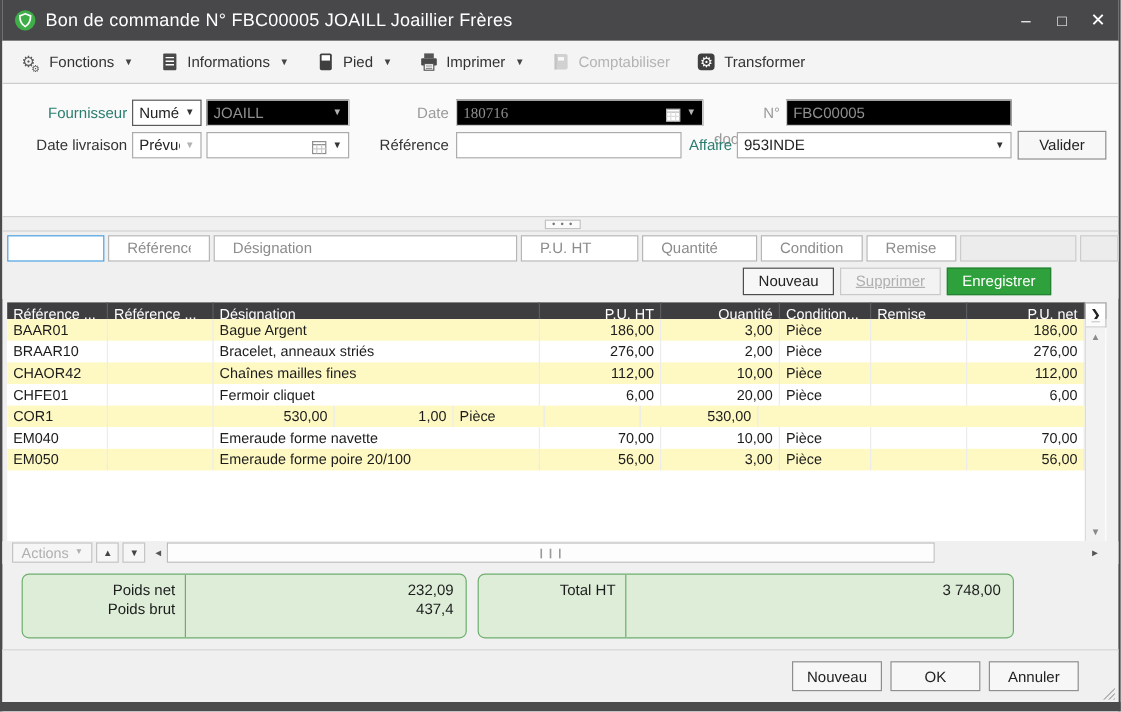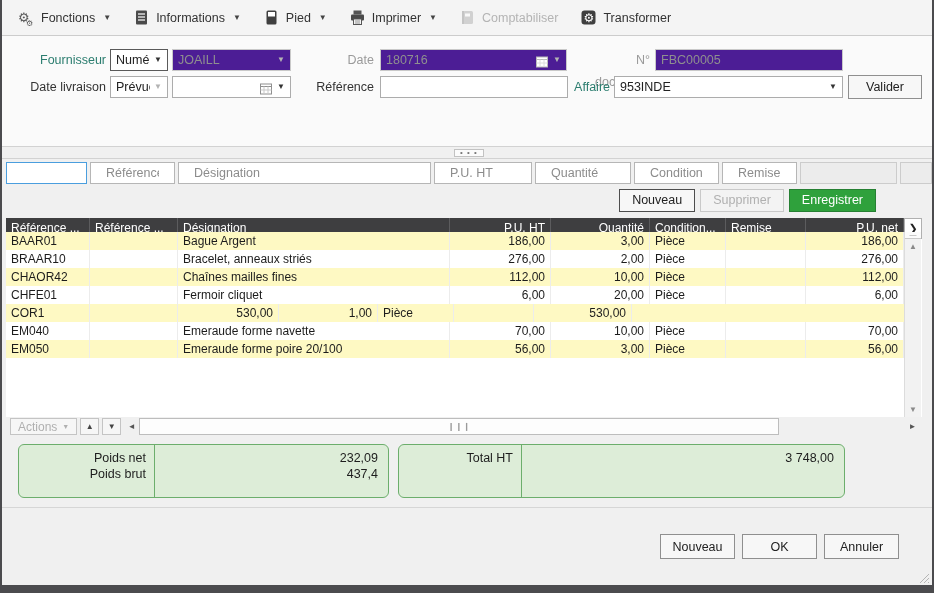--- a/index.html
+++ b/index.html
@@ -44,21 +44,21 @@
   .flabel { position: absolute; height: 22px; line-height: 22px; text-align: right; font-size: 12.5px; }
   .flabel.teal { color: #2b7d6f; }
   .flabel.gray { color: #9a9a9a; }
   .flabel.dark { color: #333; }
   .fctrl { position: absolute; height: 22px; border: 1px solid #acacac; background: #fff;
            font-size: 12.5px; line-height: 20px; padding: 0 5px; color: #222;
            display: flex; align-items: center; }
   .fctrl .grow { flex: 1 1 auto; white-space: nowrap; overflow: hidden; }
   .fctrl .arrow { font-size: 8px; color: #333; margin-left: 4px; flex: 0 0 auto; }
   .fctrl.combo-strong { border-color: #5a5a5a; }
-  .fctrl.disabled { background: #4c1d95; border-color: #c9c9c9; color: #8f8f8f; }
+  .fctrl.disabled { background: #000000; border-color: #c9c9c9; color: #8f8f8f; }
   .fctrl.disabled .arrow { color: #b3b3b3; }
   .cal-icon { width: 13px; height: 12px; margin-left: 4px; flex: 0 0 auto; }
   input.bare { border: none; outline: none; background: transparent; width: 100%; height: 100%;
                font: inherit; color: inherit; padding: 0; }
   .btn {
     background: #f7f7f7; border: 1px solid #8f8f8f; color: #222;
     font-family: inherit; font-size: 12.5px; height: 24px; padding: 0 14px; cursor: default;
   }
   .btn.valider { position: absolute; }
 
@@ -75,21 +75,21 @@
                       font: inherit; font-size: 12.5px; color: #222; }
   .entry-zone input::placeholder { color: #8c8c8c; opacity: 1; }
   .entry-zone input.focused { border: 1px solid #4a9ede; }
   .entry-zone input:disabled { background: #ececec; border-color: #cccccc; }
   .e0{width:81px}.e1{width:85px}.e2{width:269px}.e3{width:98px}.e4{width:96px}.e5{width:85px}.e6{width:75px}.e7{width:97px}.e8{width:22px}
 
   .entry-buttons { background:#f0f0f0; height: 30px; display: flex; justify-content: flex-end;
                    align-items: center; gap: 5px; padding-right: 56px; flex: 0 0 auto; }
   .btn.small { height: 23px; padding: 0 12px; }
   .btn.default-ish { border-color: #4d4d4d; }
-  .btn:disabled, .btn.disabled { color: #b0b0b0; border-color: #c9c9c9; background: #f3f3f3; }
+  .btn:disabled, .btn.disabled { color: #b0b0b0; border-color: #c9c9c9; background: #f3f3f3; text-decoration: underline; }
   .btn.green { background: #2fa13c; border: 1px solid #268033; color: #fff; }
 
   
   .grid { margin: 3px 0 0 4px; width: 916px; flex: 0 0 auto; }
   .grid-header { display: flex; height: 14px; background: #3e3e40; color: #fff; }
   .h-cell { padding: 0 5px; line-height: 21px; font-size: 12px; border-right: 1px solid #5c5c5e;
             white-space: nowrap; overflow: hidden; }
   .scroll-col-btn { width: 18px; height: 21px; background: #fff; border: 1px solid #b0b0b0;
                     display: flex; align-items: center; justify-content: center; font-size: 11px; color: #222; }
   .grid-body { display: flex; background: #fff; height: 185px; }
@@ -146,20 +146,34 @@
     background:
       linear-gradient(135deg, transparent 50%, #b5b5b5 50%, #b5b5b5 57%, transparent 57%,
       transparent 71%, #b5b5b5 71%, #b5b5b5 78%, transparent 78%,
       transparent 92%, #b5b5b5 92%); }
 </style>
 </head>
 <body>
 
 <div class="window">
 
+  <div class="titlebar">
+    <span class="app-icon">
+      <svg viewBox="0 0 18 18" width="18" height="18">
+        <circle cx="9" cy="9" r="8.5" fill="#3fae49"></circle>
+        <path d="M9 3.5 L13.5 5.2 C13.5 9.5 12 12.5 9 14.2 C6 12.5 4.5 9.5 4.5 5.2 Z" fill="none" stroke="#fff" stroke-width="1.4"></path>
+      </svg>
+    </span>
+    <span class="title">Bon de commande N° FBC00005 JOAILL Joaillier Frères</span>
+    <span class="win-controls">
+      <span class="win-btn">–</span>
+      <span class="win-btn max">□</span>
+      <span class="win-btn close">✕</span>
+    </span>
+  </div>
 
   <div class="toolbar">
     <span class="tb-item">
       <span class="tb-icon">
         <svg viewBox="0 0 17 17" width="17" height="17">
             <text x="0" y="13" font-size="13" fill="#5a5a5a">⚙</text>
             <text x="8" y="17" font-size="8" fill="#5a5a5a">⚙</text>
           </svg>
       </span>
       <span>Fonctions</span>
@@ -226,21 +240,21 @@
     <span class="flabel teal" style="left:28px; top:13px; width:76px;">Fournisseur</span>
     <span class="fctrl combo-strong" style="left:108px; top:13px; width:58px;">
       <span class="grow">Numéro</span>
         <span class="arrow">▼</span>
     </span>
     <span class="fctrl disabled" style="left:170px; top:13px; width:119px;">
       <span class="grow">JOAILL</span>
         <span class="arrow">▼</span>
     </span>
     <span class="flabel gray" style="left:320px; top:13px; width:52px;">Date</span>
-    <span class="fctrl disabled" style="left:378px; top:13px; width:187px;">
+    <span class="fctrl disabled" style="left:378px; top:13px; width:206px;font-family:Liberation Serif, serif;">
       <span class="grow">180716</span>
       <span class="cal-icon">
         <svg viewBox="0 0 13 12" width="13" height="12">
             <rect x="0.5" y="1" width="11" height="10" fill="#fff" stroke="#b9b9b9"></rect>
             <line x1="0.5" y1="3.5" x2="11.5" y2="3.5" stroke="#b9b9b9"></line>
             <line x1="4" y1="3.5" x2="4" y2="11" stroke="#dcdcdc"></line>
             <line x1="8" y1="3.5" x2="8" y2="11" stroke="#dcdcdc"></line>
             <line x1="0.5" y1="7" x2="11.5" y2="7" stroke="#dcdcdc"></line>
           </svg>
       </span>

